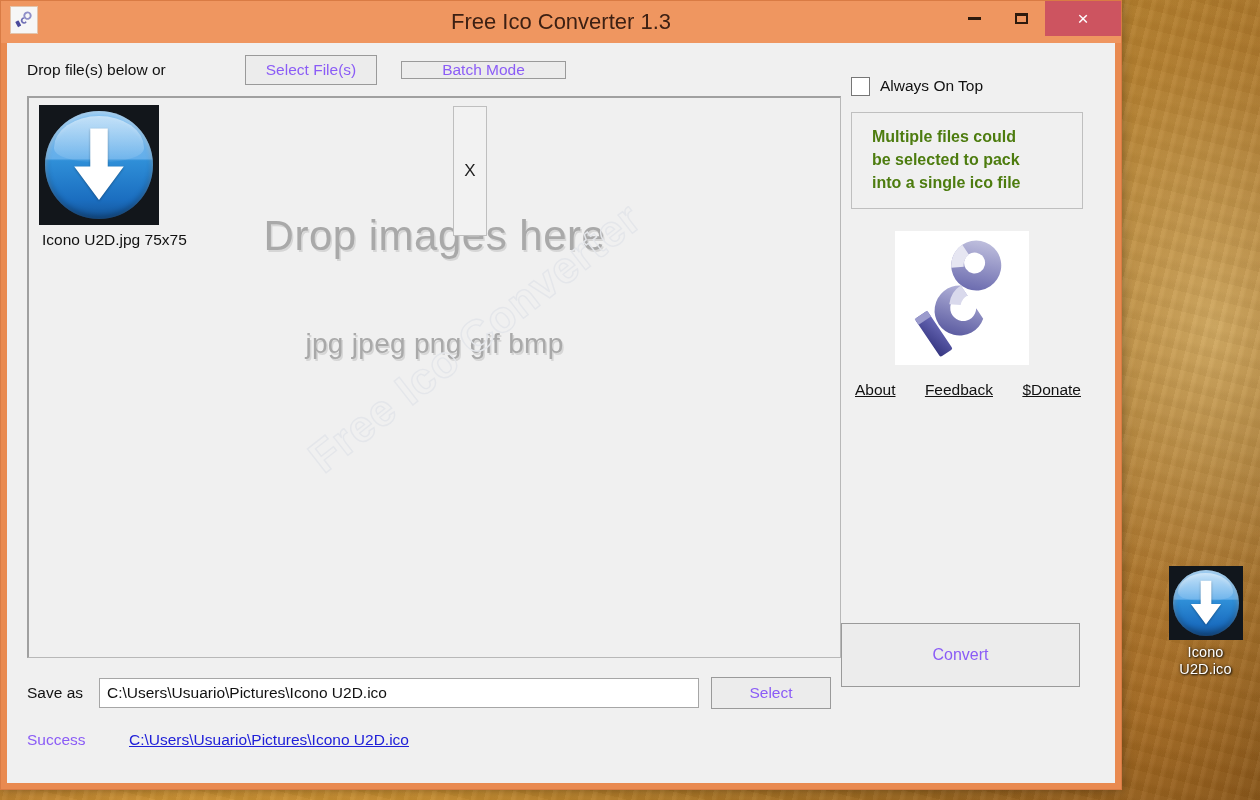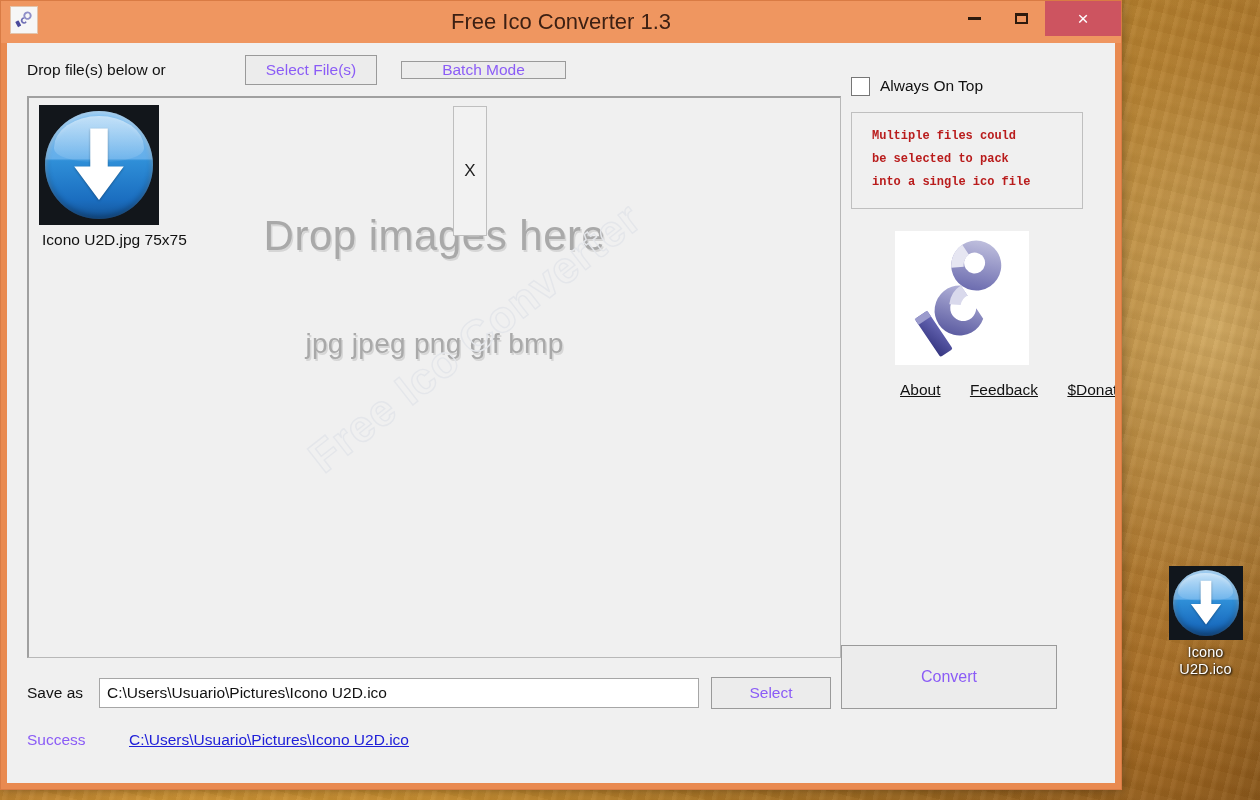--- a/index.html
+++ b/index.html
@@ -295,55 +295,53 @@
   #aot-label { font-size: 15.5px; color: #111; }
 
   #info-box {
     margin-top: 13px;
     width: 232px; height: 97px;
     background: #f0f0f0;
     border: 1px solid #bfbfbf;
     padding: 12px 0 0 20px;
   }
   #info-text {
-    font-size: 12px;
+    font-size: 16px;
     font-weight: bold;
     line-height: 23px;
-    color: #b91c1c;
+    color: #4d7c0f;
     white-space: pre-line;
-    font-family: Liberation Mono, monospace;
   }
 
   #ico-logo {
     margin: 22px 0 0 44px;
     width: 134px; height: 134px;
     background: #ffffff;
     position: relative;
     overflow: hidden;
   }
 
   #links-row {
     margin-top: 16px;
     width: 232px;
     display: flex;
     justify-content: space-between;
     padding: 0 2px 0 4px;
-    margin-left: 45px;
   }
   .app-link {
     font-size: 15.5px;
     color: #111;
     text-decoration: underline;
     cursor: default;
   }
 
   #btn-convert {
     position: absolute;
-    left: 6px; top: 602px;
-    width: 216px; height: 64px;
+    left: 6px; top: 580px;
+    width: 239px; height: 64px;
     font-size: 16px;
   }
 </style>
 </head>
 <body>
 
 <div id="desktop">
 
   <div id="desktop-icon">
     <div class="desk-ico-img">

